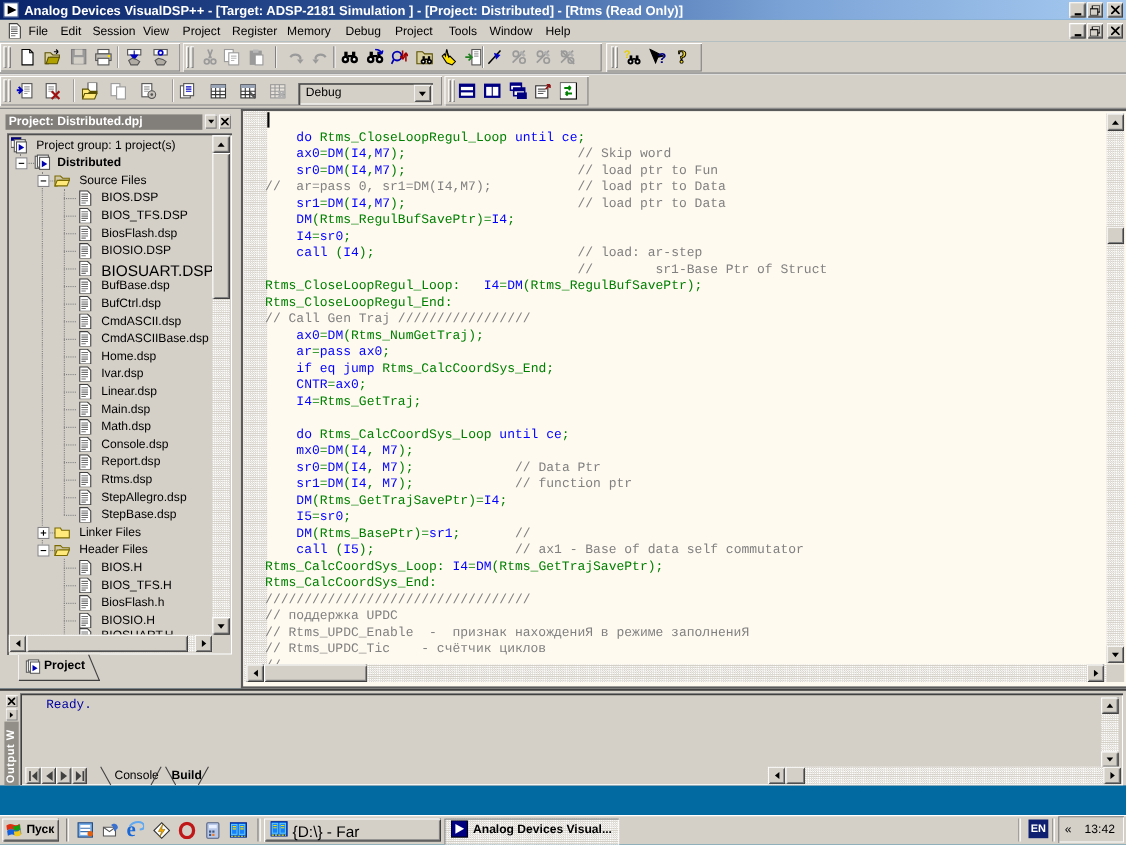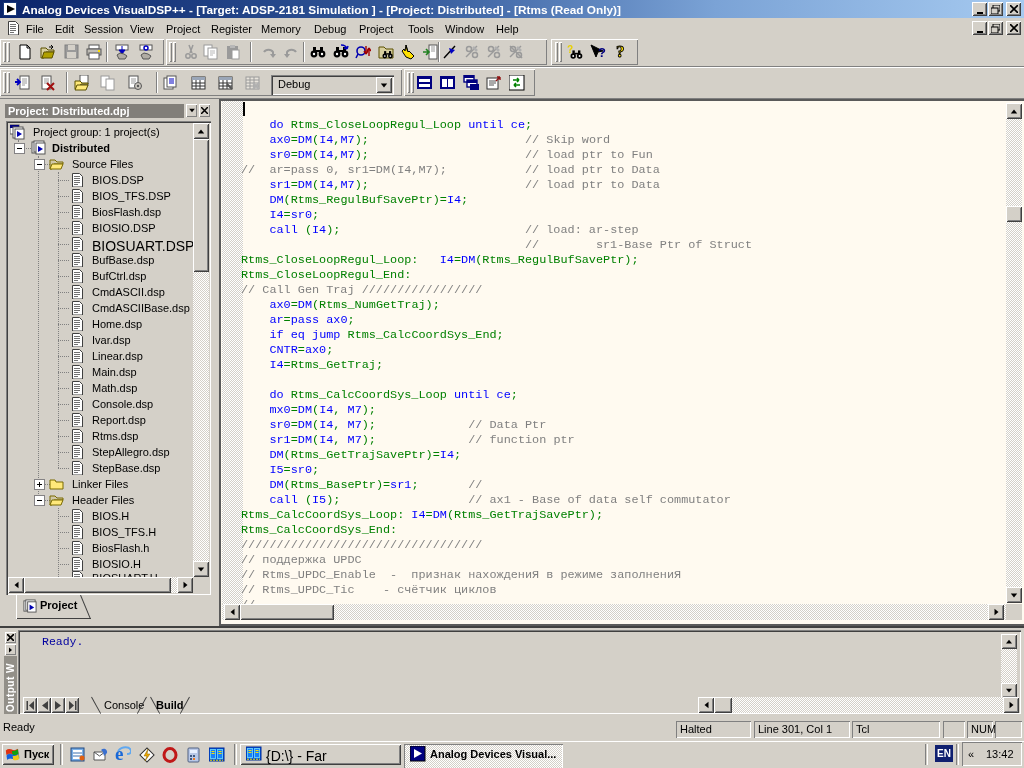--- a/index.html
+++ b/index.html
@@ -694,29 +694,20 @@
     <div class="ab dz" style="left:0;top:0;width:321px;height:16px"></div>
     <div class="ab r2 ctr" style="left:0;top:0;width:16px;height:16px">
           <div class="tl" style="transform:scale(.8)"></div>
         </div>
     <div class="ab scroll-thumb" style="left:16px;top:0;width:18px;height:16px"></div>
     <div class="ab r2 ctr" style="left:305px;top:0;width:16px;height:16px">
           <div class="tr" style="transform:scale(.8)"></div>
         </div>
   </div>
 </div>
-<div id="status" class="ab">
-  <span class="ab" style="left:3px;top:7px">Ready</span>
-  <div class="spanel" style="left:676px;width:75px">Halted</div>
-  <div class="spanel" style="left:754px;width:96px">Line 301, Col 1</div>
-  <div class="spanel" style="left:852px;width:88px">Tcl</div>
-  <div class="spanel" style="left:943px;width:22px"></div>
-  <div class="spanel" style="left:967px;width:26px">NUM</div>
-  <div class="spanel" style="left:995px;width:27px"></div>
-</div>
 <div id="task" class="ab">
   <div class="ab r2" style="left:2px;top:3px;width:52px;height:21px">
     <svg class="ab" style="left:3px;top:3px" width="17" height="16" viewBox="0 0 17 16">
           <g transform="rotate(-8 8 8)">
             <path d="M2 3q3-2 6 0t6 0v9q-3 2-6 0t-6 0z" fill="#000" opacity="0.35"></path>
             <path d="M1.5 2.5q3-2 6 0t6 0v4.5q-3 2-6 0t-6 0z" fill="#e03010"></path>
             <path d="M7.5 3.7q3 1.3 6-0.7v4.7q-3 2-6 0z" fill="#10a010"></path>
             <path d="M1.5 7.5q3-2 6 0t6 0v4.5q-3 2-6 0t-6 0z" fill="#1060e0"></path>
             <path d="M7.5 8.7q3 1.3 6-0.7v4.7q-3 2-6 0z" fill="#f0c818"></path>
           </g>

